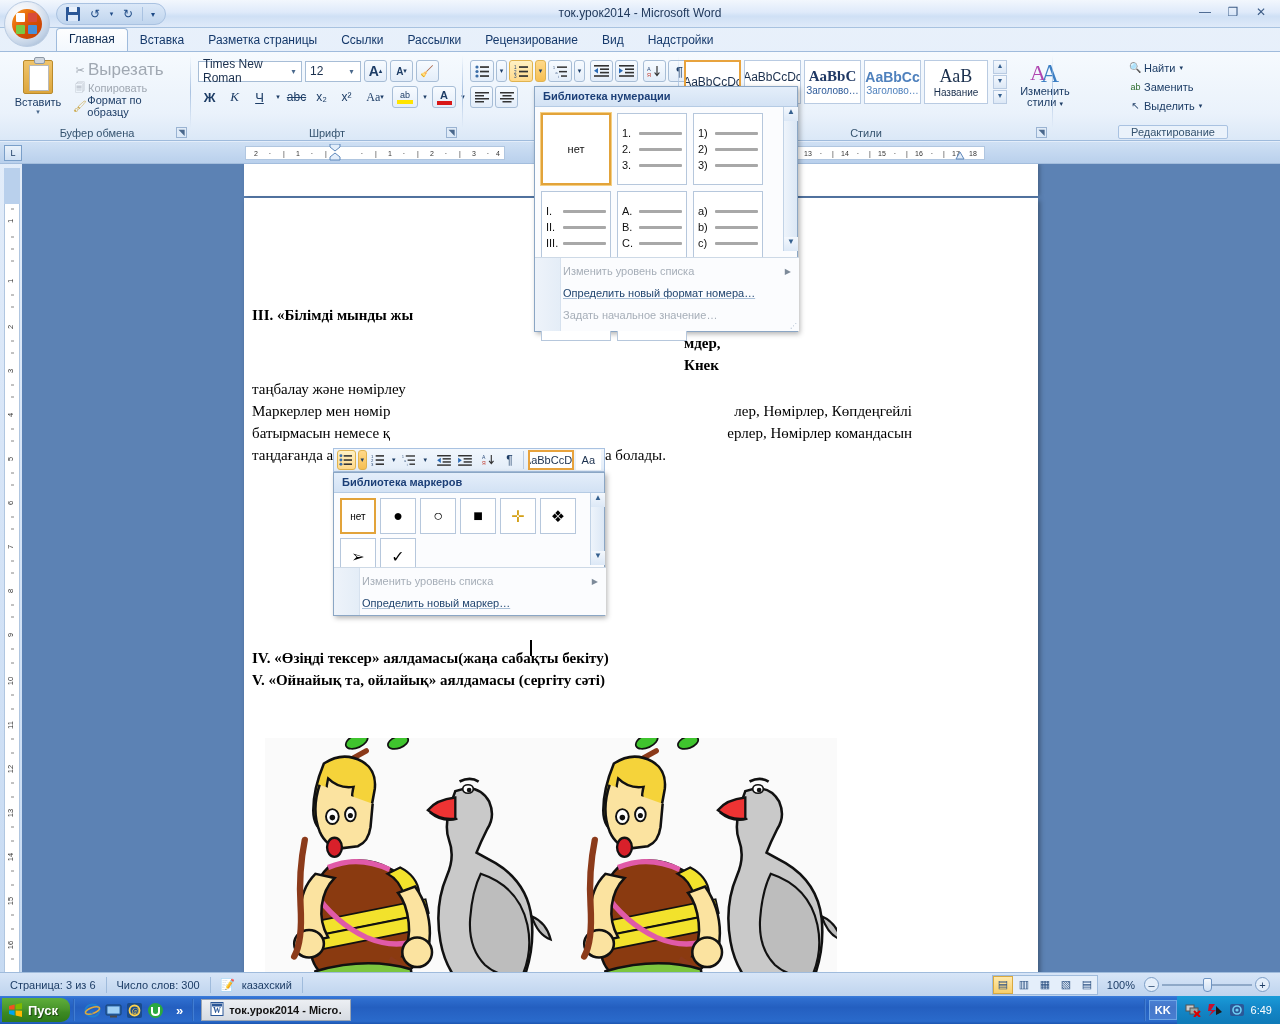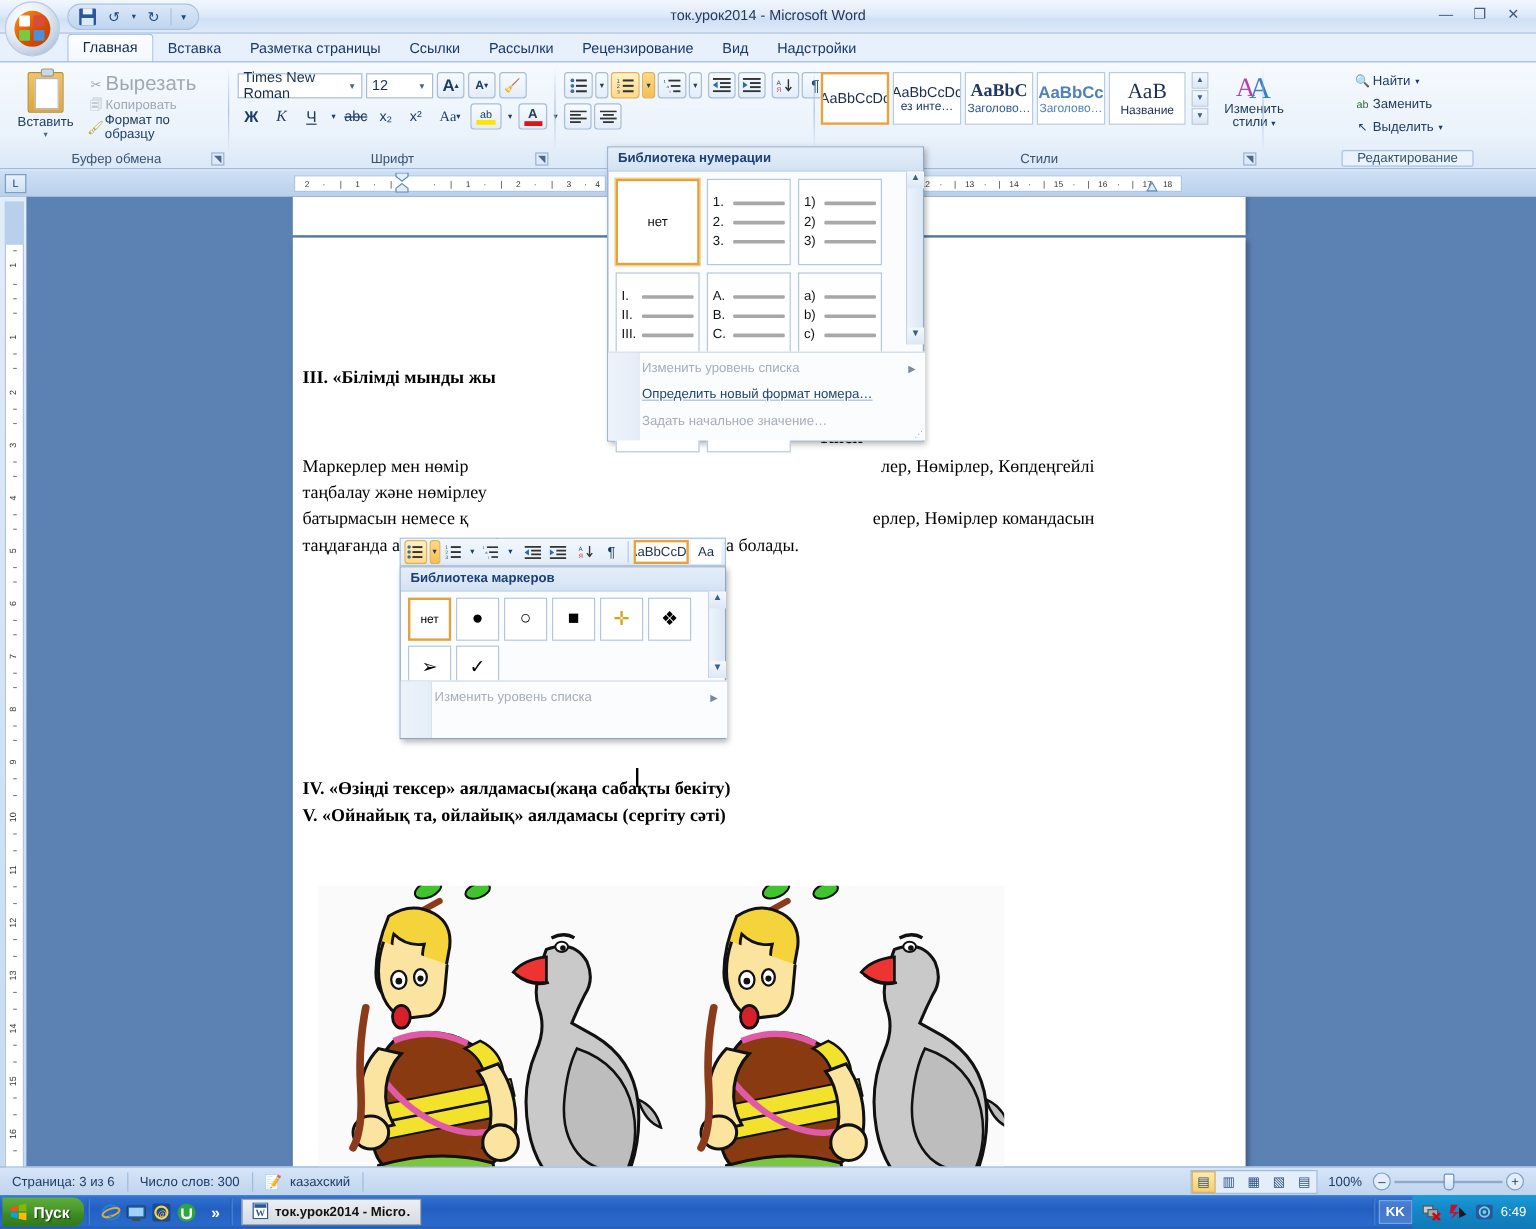--- a/index.html
+++ b/index.html
@@ -92,22 +92,22 @@
     background:#5c82b4; overflow:hidden; }
   #page { position:absolute; left:222px; top:34px; width:794px; height:860px;
     background:#fff; box-shadow:2px 2px 5px rgba(0,0,0,.35); }
   #pagetop { position:absolute; left:222px; top:0px; width:794px; height:32px;
     background:#fff; box-shadow:2px 0 4px rgba(0,0,0,.25); }
 
   .dtxt { font-family:"Liberation Serif", serif; color:#000; }
   .dbold { font-weight:bold; }
 
   
-  #numgal { position:absolute; left:506px; top:86px; width:264px; height:246px; z-index:50;
-    background:#fbfcfe; border:1px solid #8ba6c4; box-shadow:2px 2px 5px rgba(0,0,0,.3);margin-top:36px; }
+  #numgal { position:absolute; left:534px; top:86px; width:264px; height:246px; z-index:50;
+    background:#fbfcfe; border:1px solid #8ba6c4; box-shadow:2px 2px 5px rgba(0,0,0,.3); }
   .gal-head { height:20px; background:linear-gradient(to bottom,#e4eefa,#d3e2f4);
     border-bottom:1px solid #b5cbe4; font-size:11px; font-weight:bold; color:#1c3f77;
     padding:3px 0 0 8px; }
   .gal-grid { padding:6px 6px 0 6px; display:flex; flex-wrap:wrap; gap:6px; width:250px; }
   .gal-cell { width:70px; height:72px; border:1px solid #b6c7dc; background:#fff;
     display:flex; flex-direction:column; align-items:center; justify-content:center; }
   .gal-cell.sel { border:2px solid #e2a33a; box-shadow:inset 0 0 0 2px #fff, 0 0 0 1px #f4cf84; }
   .gal-none { font-size:11px; color:#111; font-family:"Liberation Sans",sans-serif; }
   .gal-row { display:flex; align-items:center; width:60px; margin:2px 0; font-size:11px;
     color:#111; font-family:"Liberation Sans",sans-serif; }
@@ -543,25 +543,25 @@
 
   <div id="docarea">
     <div id="pagetop"></div>
     <div id="page">
 
       <div class="dtxt dbold" style="position:absolute;left:8px;top:109px;font-size:15px">III. «Білімді мынды жы</div>
       <div class="dtxt dbold" style="position:absolute;left:440px;top:137px;font-size:15px">мдер,</div>
       <div class="dtxt dbold" style="position:absolute;left:440px;top:159px;font-size:15px">Кнек</div>
 
       <div class="dtxt" style="position:absolute;left:8px;top:180px;width:660px;font-size:15px;line-height:22px">
+        <div>таңбалау және нөмірлеу</div>
         <div style="display:flex;justify-content:space-between">
           <span>Маркерлер мен нөмір</span>
           <span>лер, Нөмірлер, Көпдеңгейлі</span>
         </div>
-        <div>таңбалау және нөмірлеу</div>
         <div style="display:flex;justify-content:space-between">
           <span>батырмасын немесе қ</span>
           <span>ерлер, Нөмірлер командасын</span>
         </div>
         <div>таңдағанда ашылған сұхбат терезесінің көмегімен қолға болады.</div>
       </div>
 
       <div class="dtxt dbold" style="position:absolute;left:8px;top:452px;font-size:15px">IV. «Өзіңді тексер»  аялдамасы(жаңа сабақты бекіту)</div>
       <div class="dtxt dbold" style="position:absolute;left:8px;top:474px;font-size:15px">V. «Ойнайық та, ойлайық» аялдамасы (сергіту сәті)</div>
 
@@ -860,20 +860,24 @@
     <div class="gal-sb" style="bottom:50px">
       <div class="sb-arw">▲</div>
       <div class="sb-arw" style="position:absolute;bottom:0">▼</div>
     </div>
     <div style="position:absolute;left:0;bottom:0;width:272px;height:48px;background:#fbfcfe;border-top:1px solid #cdd9e6">
       <div class="menu-gutter" style="top:0;bottom:0"></div>
       <div class="menu-row disabled" style="margin-top:2px">
         <span class="mi">⇥</span>
         <span class="mlabel">Изменить уровень списка</span>
         <span class="arrw">▶</span>
+      </div>
+      <div class="menu-row">
+        <span class="mi"></span>
+        <span class="mlabel" style="text-decoration:underline;text-decoration-color:#a8bed6">Определить новый маркер…</span>
       </div>
     </div>
   </div>
 
   <div id="status">
     <div class="st-item">Страница: 3 из 6</div>
     <div class="st-sep"></div>
     <div class="st-item">Число слов: 300</div>
     <div class="st-sep"></div>
     <div class="st-item">

